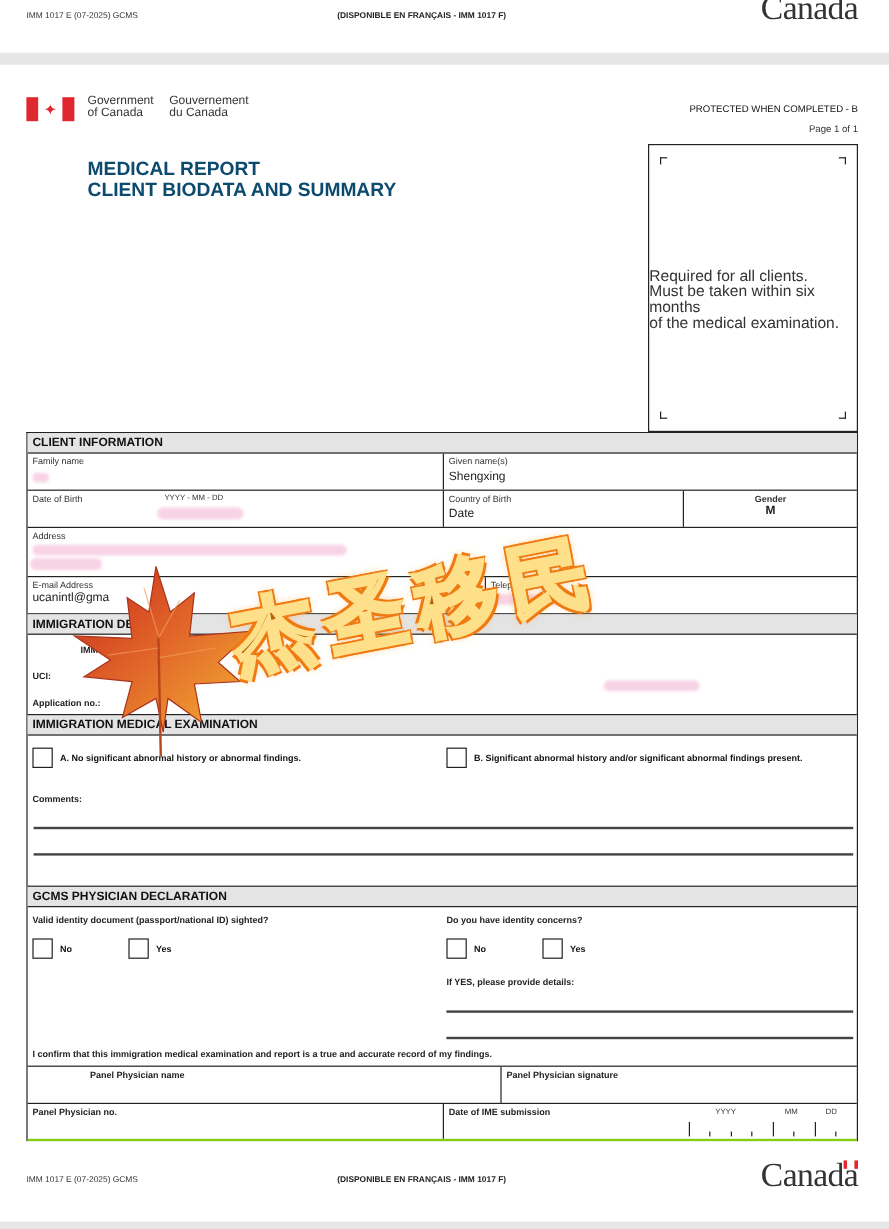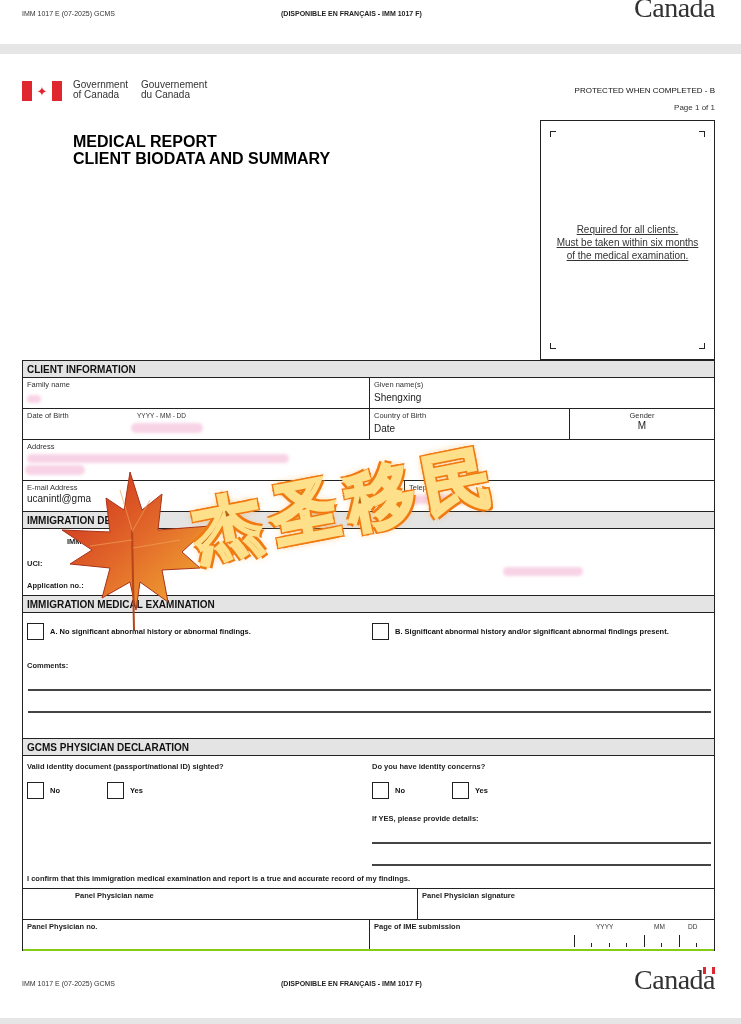--- a/index.html
+++ b/index.html
@@ -17,31 +17,31 @@
   .wordmark .flagdot { position: absolute; right: 0px; top: 3px; width: 12px; height: 7px; display: flex; }
   .wordmark .flagdot i { display: block; height: 7px; }
 
   .gov-logo { position: absolute; left: 22px; top: 26px; display: flex; align-items: flex-start; }
   .flag { width: 40px; height: 20px; display: flex; margin-top: 1px; }
   .flag .bar { width: 10px; height: 20px; background: #e0262f; }
   .flag .mid { width: 20px; height: 20px; background: #fff; display: flex; align-items: center; justify-content: center; color: #e0262f; font-size: 13px; line-height: 1; }
   .gov-text { font-size: 10px; line-height: 10px; color: #333; margin-left: 11px; }
   .gov-text.fr { margin-left: 13px; }
 
-  .title { position: absolute; left: 73px; top: 79px; font-size: 16px; font-weight: bold; line-height: 17px; color: #000000; }
+  .title { position: absolute; left: 73px; top: 79px; font-size: 16px; font-weight: bold; line-height: 17px; color: #0c4a6e; }
   .protected { position: absolute; right: 26px; top: 32px; font-size: 8px; font-weight: normal; }
   .pagenum { position: absolute; right: 26px; top: 49px; font-size: 8px; color: #333; }
 
   .photo-box { position: absolute; left: 540px; top: 66px; width: 175px; height: 240px; border: 1.5px solid #222; }
   .photo-box .corner { position: absolute; width: 6px; height: 6px; border-color: #222; border-style: solid; }
   .c-tl { left: 9px; top: 10px; border-width: 1.5px 0 0 1.5px; }
   .c-tr { right: 9px; top: 10px; border-width: 1.5px 1.5px 0 0; }
   .c-bl { left: 9px; bottom: 10px; border-width: 0 0 1.5px 1.5px; }
   .c-br { right: 9px; bottom: 10px; border-width: 0 1.5px 1.5px 0; }
-  .photo-text { position: absolute; left: 0; right: 0; top: 102px; text-align: center; font-size: 10px; line-height: 13px; color: #333; text-decoration: underline; }
+  .photo-text { position: absolute; left: 0; right: 0; top: 102px; font-size: 13px; line-height: 13px; color: #333; }
 
   .form { position: absolute; left: 22px; top: 306px; width: 693px; border: 1.5px solid #222; border-bottom: none; }
   .sec-head { background: #e4e4e4; border-bottom: 1.5px solid #222; height: 17px; font-size: 10px; font-weight: bold; padding: 3px 4px; line-height: 11px; }
   .row { display: flex; border-bottom: 1.5px solid #222; }
   .cell { position: relative; padding: 2px 4px; }
   .cell + .cell { border-left: 1.5px solid #222; }
   .lbl { font-size: 7.5px; color: #333; line-height: 9px; }
   .val { font-size: 10px; color: #222; line-height: 12px; margin-top: 3px; }
   .blur { display: inline-block; background: #f8d3e6; border-radius: 5px; filter: blur(1.5px); }
 
@@ -122,21 +122,21 @@
     <div class="row" style="height:31px;">
       <div class="cell" style="width:346px;">
         <div class="lbl">Date of Birth</div>
         <div class="lbl" style="position:absolute;left:114px;top:2px;font-size:6.5px;">YYYY - MM - DD</div>
         <span class="blur" style="position:absolute;left:108px;top:14px;width:72px;height:10px;"></span>
       </div>
       <div class="cell" style="width:200px;">
         <div class="lbl">Country of Birth</div>
         <div class="val">Date</div>
       </div>
-      <div class="cell" style="flex:1;text-align:center;">
+      <div class="cell" style="flex:1;text-align:center;font-weight:bold;">
         <div class="lbl">Gender</div>
         <div class="val" style="margin-top:0;">M</div>
       </div>
     </div>
     <div class="row" style="height:41px;">
       <div class="cell" style="flex:1;">
         <div class="lbl">Address</div>
         <span class="blur" style="position:absolute;left:4px;top:14px;width:262px;height:9px;"></span>
         <span class="blur" style="position:absolute;left:2px;top:25px;width:60px;height:10px;"></span>
       </div>
@@ -215,21 +215,21 @@
       </div>
       <div class="cell" style="flex:1;">
         <div class="bold-lbl">Panel Physician signature</div>
       </div>
     </div>
     <div class="row" style="height:31px;border-bottom:2px solid #84cc16;">
       <div class="cell" style="width:346px;">
         <div class="bold-lbl">Panel Physician no.</div>
       </div>
       <div class="cell" style="flex:1;">
-        <div class="bold-lbl">Page of IME submission</div>
+        <div class="bold-lbl">Date of IME submission</div>
         <div class="lbl" style="position:absolute;left:226px;top:2px;font-size:6.5px;">YYYY</div>
         <div class="lbl" style="position:absolute;left:284px;top:2px;font-size:6.5px;">MM</div>
         <div class="lbl" style="position:absolute;left:318px;top:2px;font-size:6.5px;">DD</div>
         <div class="ticks" style="left:204px;width:120px;">
           <span class="tick" style="left:0;height:12px;"></span>
           <span class="tick" style="left:17px;height:4px;"></span>
           <span class="tick" style="left:35px;height:4px;"></span>
           <span class="tick" style="left:52px;height:4px;"></span>
           <span class="tick" style="left:70px;height:12px;"></span>
           <span class="tick" style="left:87px;height:4px;"></span>

